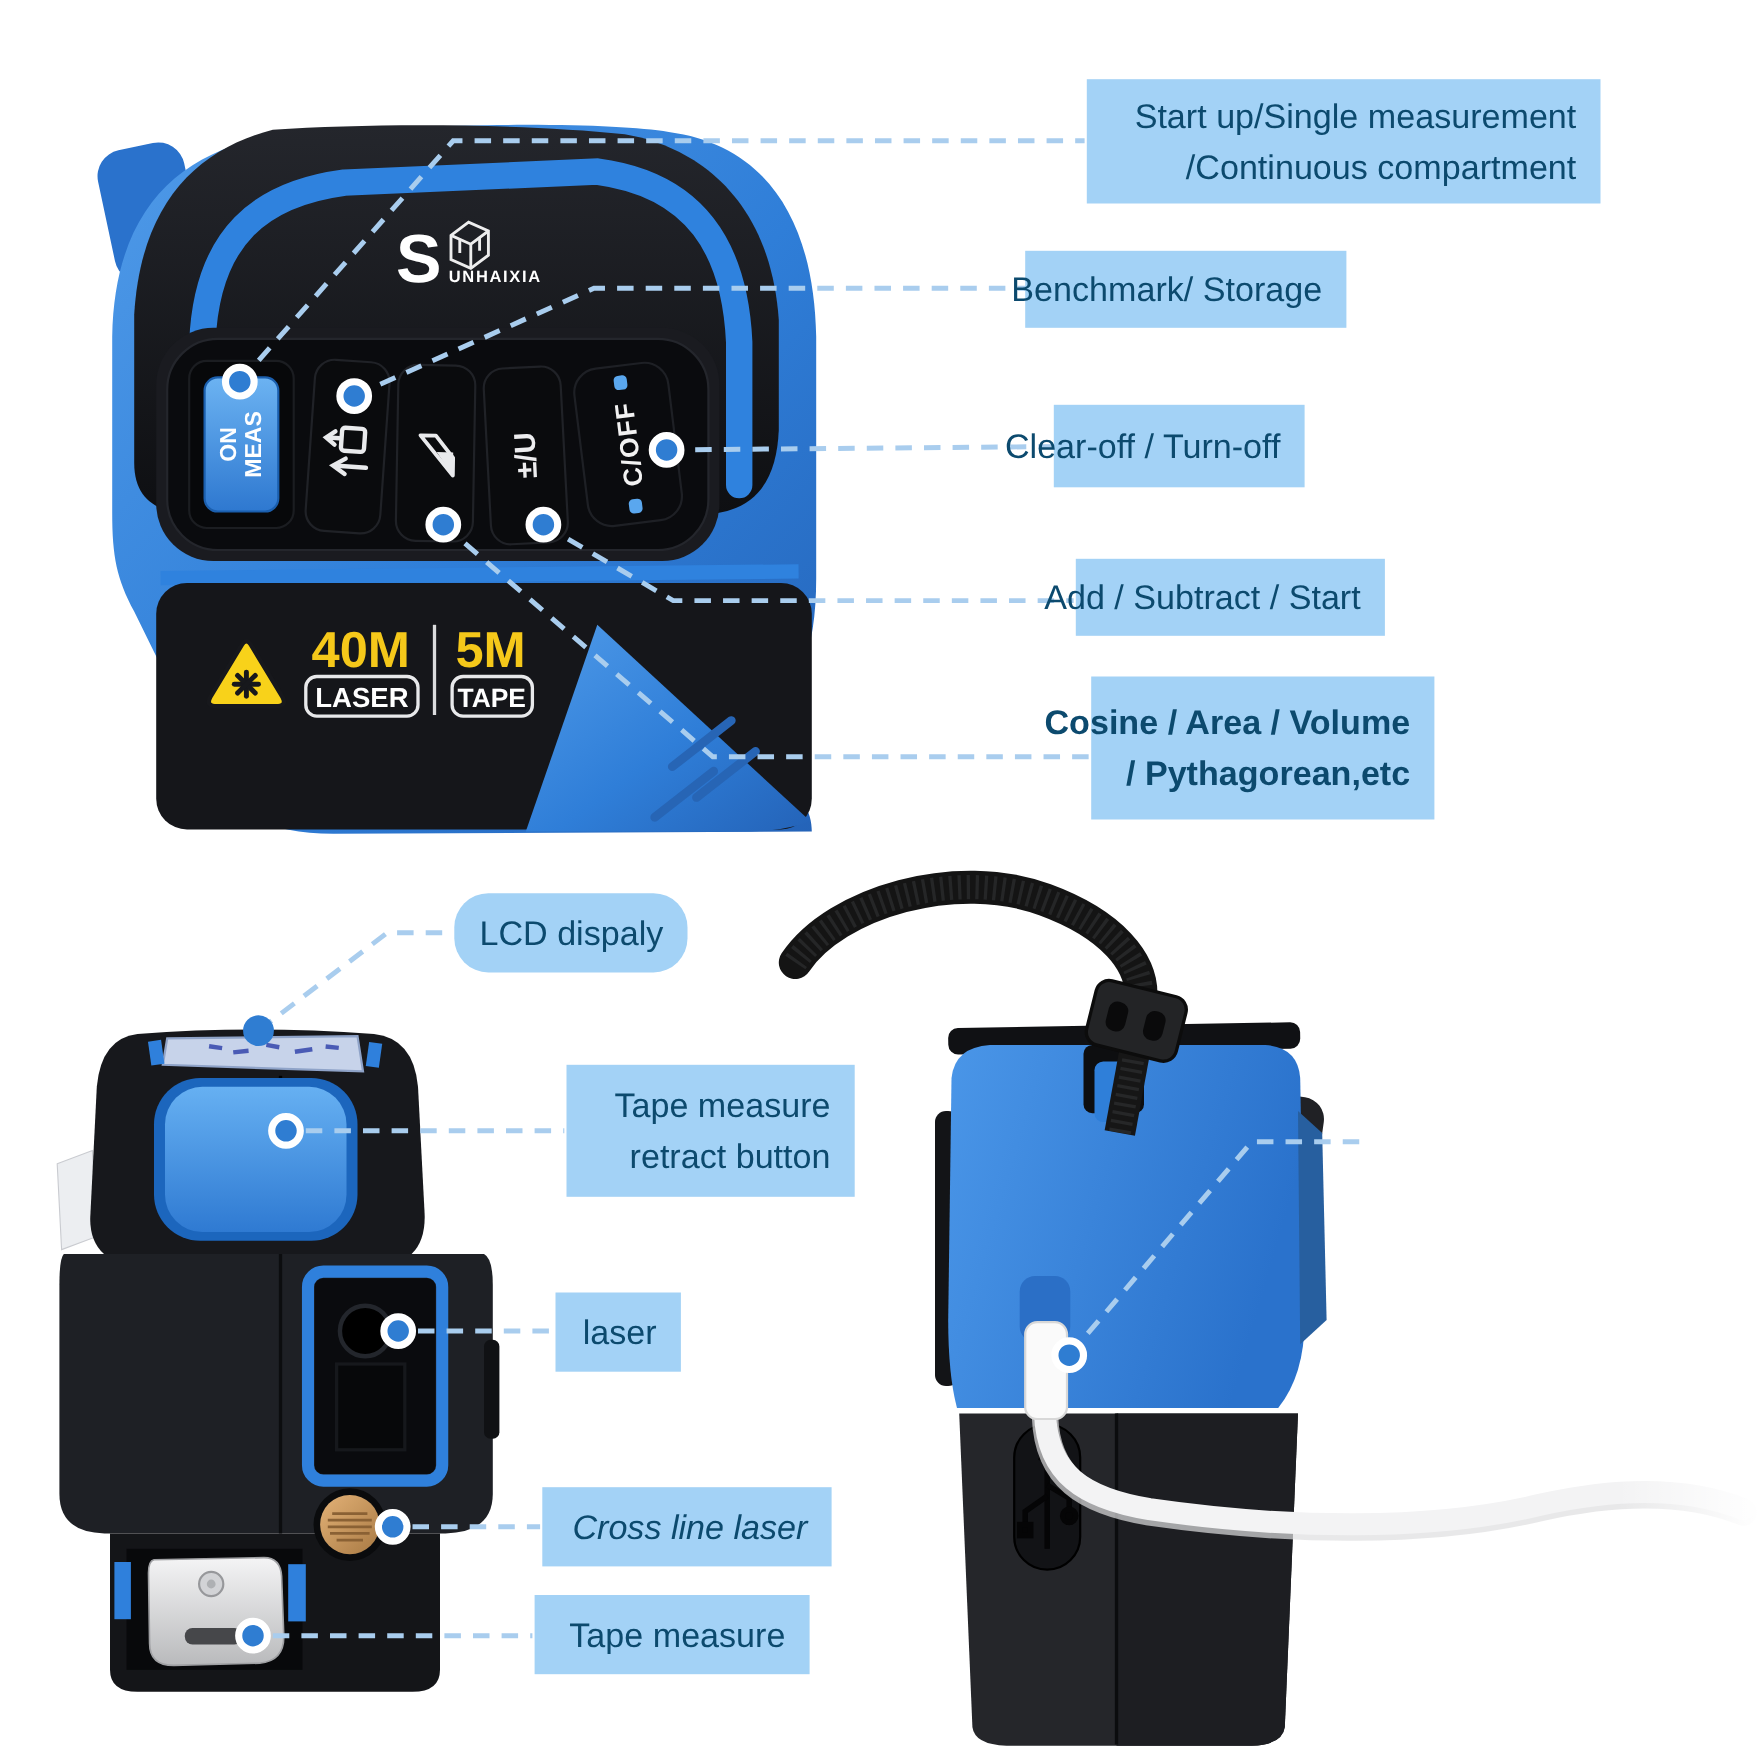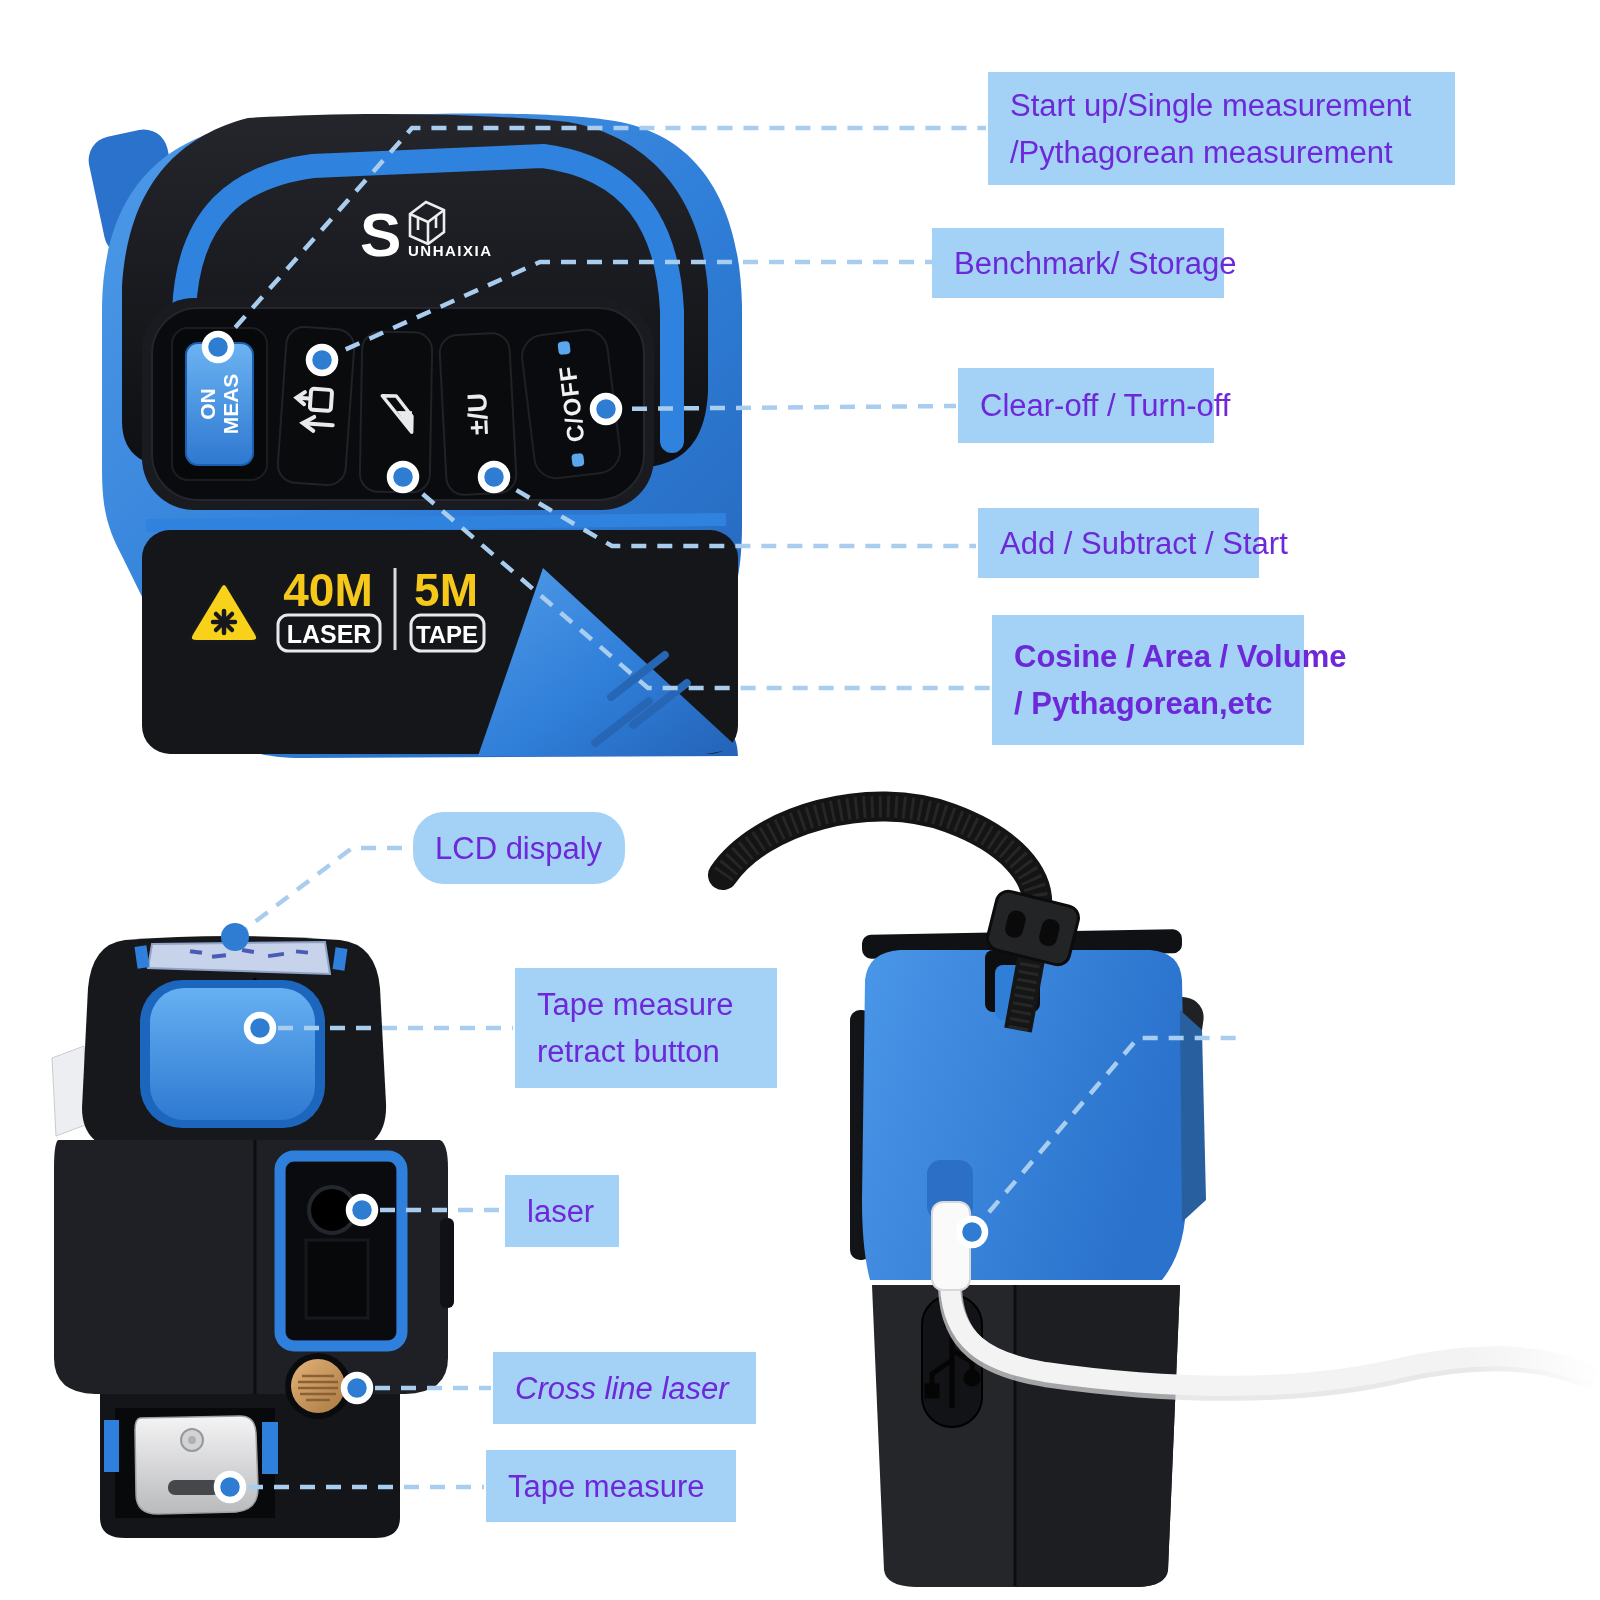--- a/index.html
+++ b/index.html
@@ -1,28 +1,28 @@
 <!DOCTYPE html>
 <html><head>
 <meta charset="utf-8">
 <style>
   html,body{margin:0;padding:0;background:#ffffff;}
   body{width:1600px;height:1600px;position:relative;overflow:hidden;
        font-family:"Liberation Sans", sans-serif;}
   .scene{position:absolute;left:0;top:0;width:1600px;height:1600px;}
   .dev{position:absolute;}
   .overlay{position:absolute;left:0;top:0;z-index:40;pointer-events:none;}
-  .callout{position:absolute;z-index:50;background:#a3d2f6;color:#6d28d9;
+  .callout{position:absolute;z-index:50;background:#a3d2f6;color:#0c4a6e;
            font-size:31px;line-height:47px;display:flex;flex-direction:column;
-           justify-content:center;padding:12px 22px;box-sizing:border-box;}
+           justify-content:center;padding:12px 22px;box-sizing:border-box;align-items:flex-end;}
   .callout span{display:block;white-space:nowrap;}
   
   .c-start   {left:988px;  top:72px;   width:467px; height:113px;}
   .c-bench   {left:932px;  top:228px;  width:292px; height:70px;}
-  .c-clear   {left:958px;  top:368px;  width:256px; height:75px;}
+  .c-clear   {left:958px;  top:368px;  width:228px; height:75px;}
   .c-add     {left:978px;  top:508px;  width:281px; height:70px;}
   .c-cos     {left:992px;  top:615px;  width:312px; height:130px;font-weight:bold;}
   
   .c-lcd     {left:413px;  top:812px;  width:212px; height:72px;border-radius:31px;}
   .c-retract {left:515px;  top:968px;  width:262px; height:120px;}
   .c-laser   {left:505px;  top:1175px; width:114px; height:72px;}
   .c-cross   {left:493px;  top:1352px; width:263px; height:72px;font-style:italic;}
   .c-tape    {left:486px;  top:1450px; width:250px; height:72px;}
   .c-batt    {left:1243px; top:980px;  width:263px; height:120px;}
 </style>
@@ -325,21 +325,21 @@
       <circle cx="362" cy="1210" r="13"></circle>
       <circle cx="357" cy="1388" r="13"></circle>
       <circle cx="230" cy="1487" r="13"></circle>
       <circle cx="972" cy="1232" r="13"></circle>
     </g>
     <circle cx="235" cy="937" r="14" fill="#2f7dd2"></circle>
   </svg>
 
   <div class="callout c-start">
     <span>Start up/Single measurement</span>
-    <span>/Pythagorean measurement</span>
+    <span>/Continuous compartment</span>
   </div>
   <div class="callout c-bench">
     <span>Benchmark/ Storage</span>
   </div>
   <div class="callout c-clear">
     <span>Clear-off / Turn-off</span>
   </div>
   <div class="callout c-add">
     <span>Add / Subtract / Start</span>
   </div>

